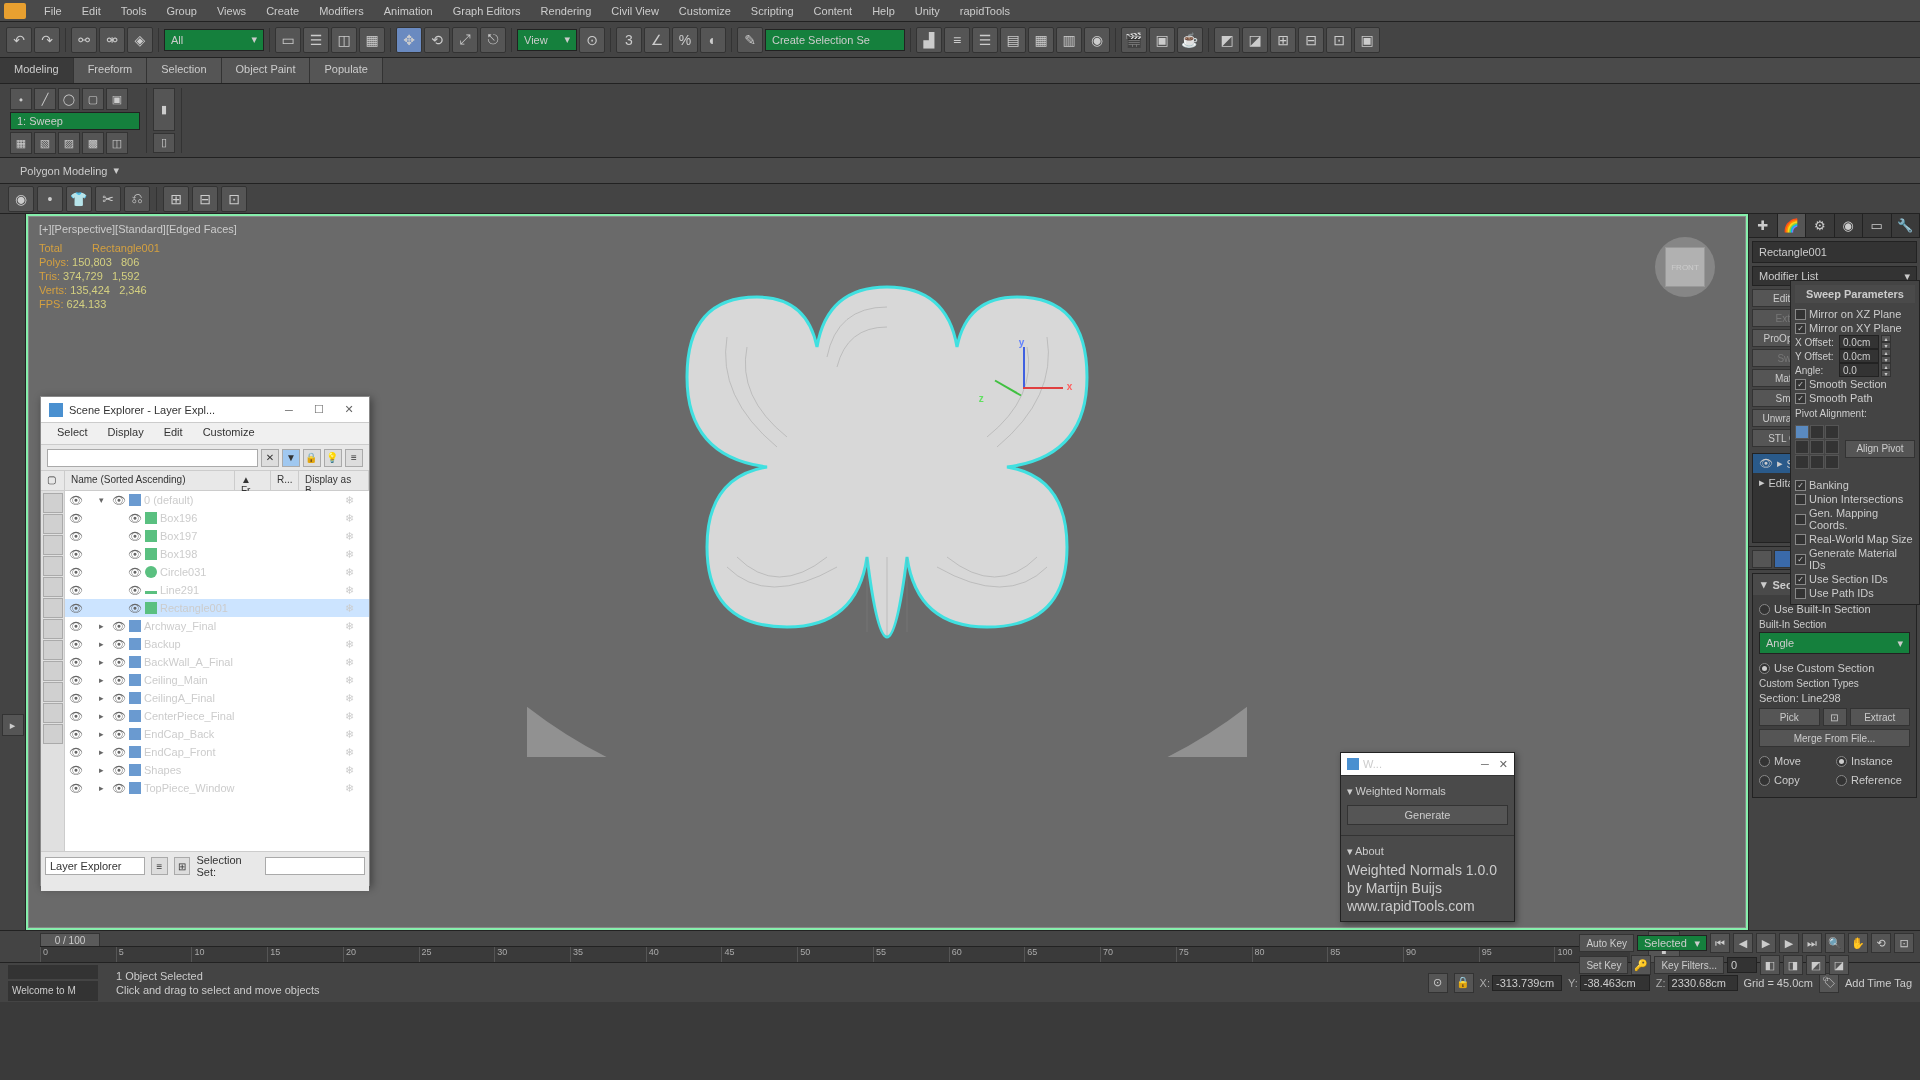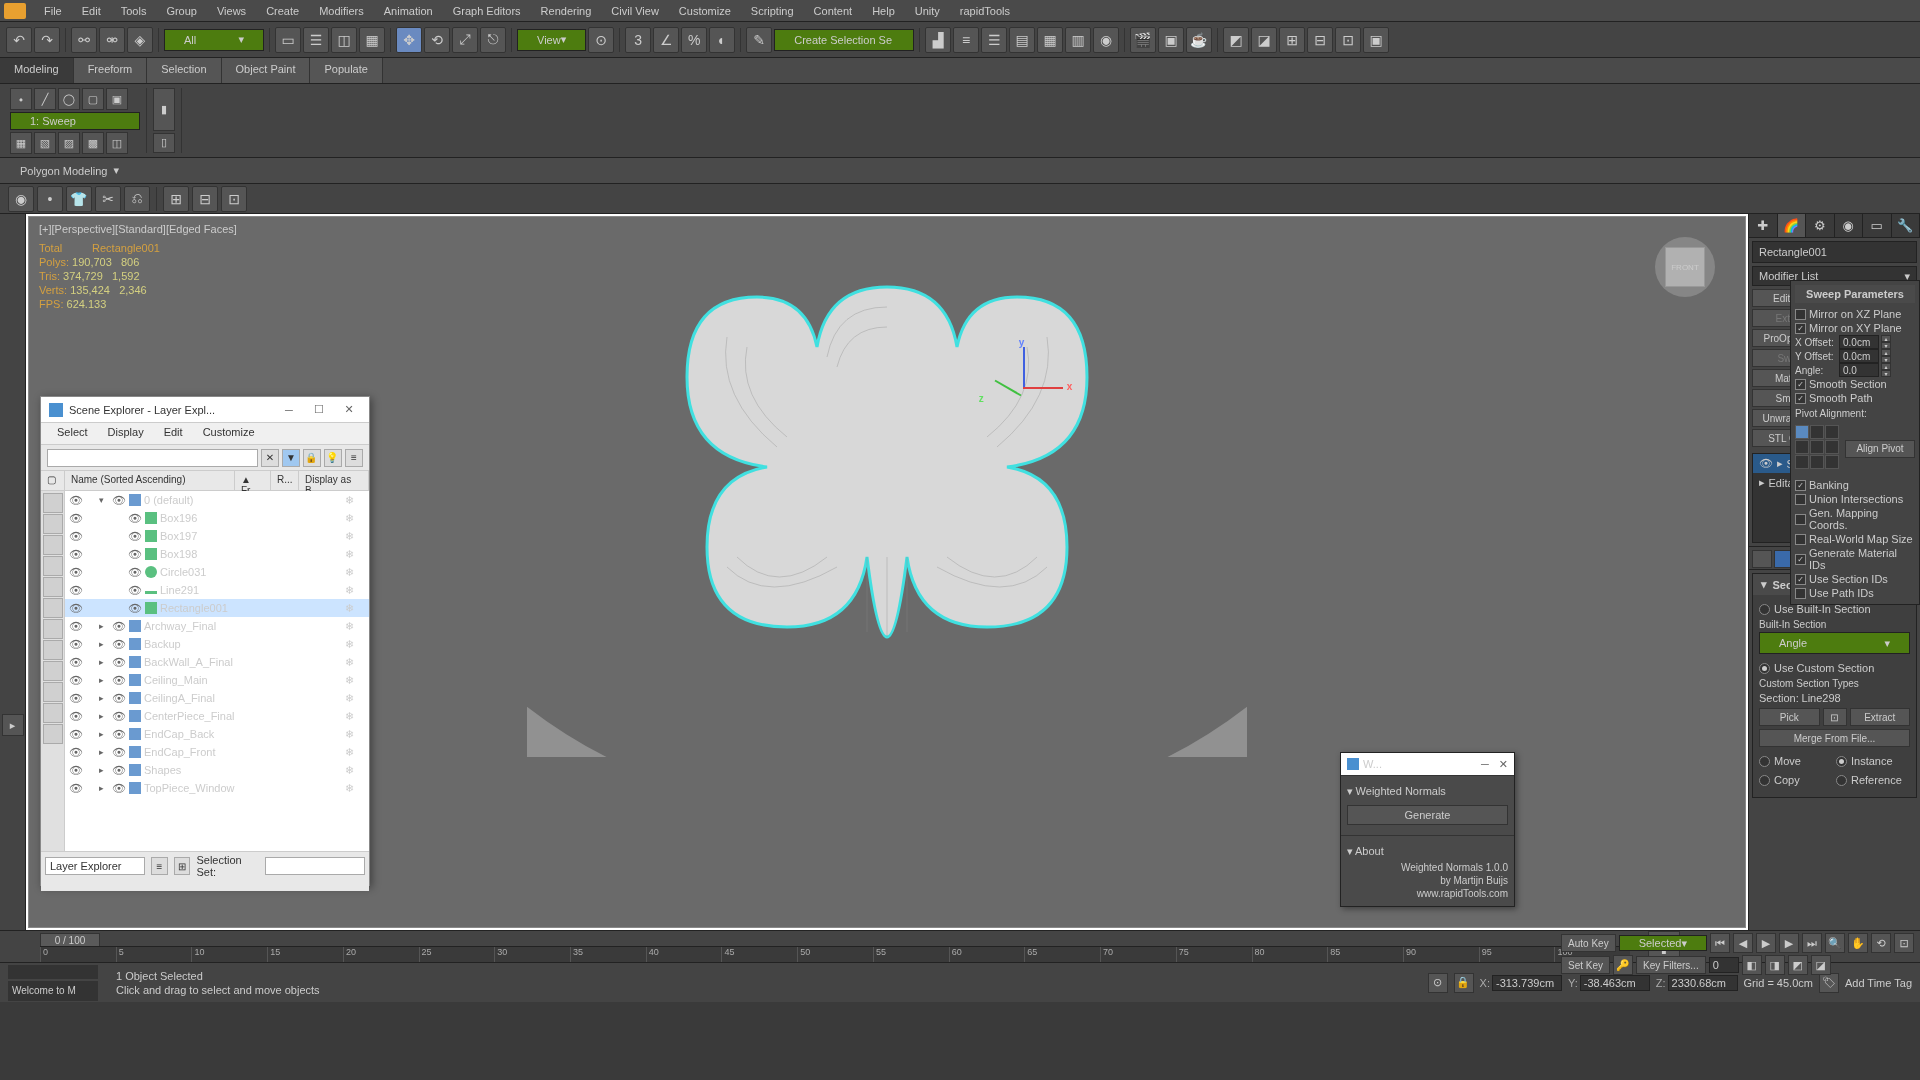--- a/index.html
+++ b/index.html
@@ -3,34 +3,34 @@
 <meta charset="utf-8">
 <style>
 *{margin:0;padding:0;box-sizing:border-box;font-family:Tahoma,Arial,sans-serif;font-size:11px;color:#ccc;user-select:none}
 body{background:#3a3a3a;width:1920px;height:1080px;overflow:hidden;position:relative}
 .menubar{height:22px;background:#4a4a4a;display:flex;align-items:center;padding:0 4px;border-bottom:1px solid #222}
 .app-icon{width:22px;height:16px;background:#e8a030;border-radius:2px;margin-right:8px}
 .menu-item{padding:3px 10px;cursor:pointer}
 .toolbar{height:36px;background:#444;display:flex;align-items:center;padding:0 6px;gap:2px;border-bottom:1px solid #222}
 .tbtn{width:26px;height:26px;background:#555;border:1px solid #333;border-radius:2px;display:flex;align-items:center;justify-content:center;cursor:pointer;font-size:14px}
 .tsep{width:1px;height:24px;background:#333;margin:0 3px}
-.dropdown{height:22px;background:#4d7c0f;border:1px solid #222;padding:2px 19px;min-width:100px;display:flex;align-items:center;justify-content:space-between}
+.dropdown{height:22px;background:#15803d;border:1px solid #222;padding:2px 6px;min-width:100px;display:flex;align-items:center;justify-content:space-between}
 .ribbon{height:26px;background:#4a4a4a;display:flex;border-bottom:1px solid #222}
 .ribbon-tab{padding:5px 14px;background:#555;border-right:1px solid #333;cursor:pointer}
 .ribbon-tab.active{background:#3a3a3a}
 .subribbon{height:74px;background:#444;display:flex;border-bottom:1px solid #222;padding:4px}
 .subsection{border-right:1px solid #333;padding:0 6px;display:flex;flex-direction:column;gap:2px}
 .subrow{display:flex;gap:2px}
 .sbtn{width:22px;height:22px;background:#555;border:1px solid #333;display:flex;align-items:center;justify-content:center;cursor:pointer}
 .poly-bar{height:26px;background:#4a4a4a;display:flex;align-items:center;padding:0 10px;border-bottom:1px solid #222}
 .poly-label{padding:4px 10px;display:flex;align-items:center;gap:6px}
 .tool-row{height:30px;background:#444;display:flex;align-items:center;gap:3px;padding:0 8px;border-bottom:1px solid #222}
 .main-area{display:flex;height:716px}
 .left-gutter{width:26px;background:#444;border-right:1px solid #222;display:flex;flex-direction:column;align-items:center;padding-top:500px;gap:2px}
-.viewport-container{flex:1;position:relative;background:#ffffff}
+.viewport-container{flex:1;position:relative;background:#86efac}
 .viewport{position:absolute;inset:2px;background:#6a6a6a;border:1px solid #888}
 .vp-label{position:absolute;top:6px;left:10px;color:#ccc;font-size:11px}
 .vp-stats{position:absolute;top:24px;left:10px;font-size:10px;line-height:14px}
 .vp-stats .lbl{color:#d4a040}
 .vp-stats .val{color:#d4d080}
 .gizmo{position:absolute;top:120px;left:55%;width:100px;height:100px}
 .axis-x{position:absolute;top:50px;left:50px;width:40px;height:2px;background:#e04040}
 .axis-y{position:absolute;top:10px;left:50px;width:2px;height:40px;background:#4060e0}
 .axis-z{position:absolute;top:50px;left:20px;width:30px;height:2px;background:#40c040;transform:rotate(30deg)}
 .axis-lbl{position:absolute;font-size:10px;font-weight:bold}
@@ -106,21 +106,21 @@
 .exp-footer{height:40px;background:#e8e8e8;border-top:1px solid #ccc;padding:4px}
 .exp-footer-row{display:flex;align-items:center;gap:6px;height:20px}
 .exp-dd{height:18px;background:#fff;border:1px solid #aaa;padding:0 4px;color:#333;display:flex;align-items:center;min-width:100px}
 .wn-panel{position:absolute;top:752px;left:1340px;width:175px;background:#4a4a4a;border:1px solid #222;box-shadow:2px 2px 6px rgba(0,0,0,.4)}
 .wn-title{height:22px;background:#fff;display:flex;align-items:center;padding:0 6px;gap:4px;color:#333}
 .wn-title-ico{width:12px;height:12px;background:#4a90d0}
 .wn-close{margin-left:auto;cursor:pointer;color:#666}
 .wn-section{padding:6px;border-top:1px solid #333}
 .wn-hdr{font-weight:normal;padding:3px 0}
 .wn-btn{height:20px;background:#555;border:1px solid #333;display:flex;align-items:center;justify-content:center;margin:4px 0}
-.wn-txt{font-size:10px;text-align:right;padding:1px 0}
+.wn-txt{font-size:14px;text-align:left;padding:1px 0}
 .timeline{height:32px;background:#444;border-top:1px solid #222;position:relative;display:flex;align-items:center}
 .tl-slider{position:absolute;left:40px;top:2px;width:60px;height:14px;background:#5a5a5a;border:1px solid #333;display:flex;align-items:center;justify-content:center;font-size:10px}
 .tl-ruler{position:absolute;bottom:0;left:40px;right:290px;height:16px;background:#3a3a3a;border-top:1px solid #222;display:flex}
 .tl-tick{flex:1;border-left:1px solid #555;font-size:9px;padding-left:2px;color:#aaa}
 .statusbar{height:40px;background:#444;border-top:1px solid #222;display:flex;align-items:center;padding:0 8px;gap:8px}
 .status-left{width:90px;height:30px;background:#333;display:flex;align-items:center;padding:0 4px;font-size:10px}
 .status-msg{flex:0 0 auto;padding:0 10px}
 .coord{display:flex;align-items:center;gap:2px;font-size:10px}
 .coord-lbl{color:#aaa}
 .coord-val{width:70px;height:16px;background:#333;border:1px solid #222;padding:0 3px;display:flex;align-items:center}
@@ -263,21 +263,21 @@
 <div class="main-area">
   <div class="left-gutter">
     <div class="sbtn">▸</div>
   </div>
 
   <div class="viewport-container">
     <div class="viewport">
       <div class="vp-label">[+][Perspective][Standard][Edged Faces]</div>
       <div class="vp-stats">
         <div><span class="lbl" style="display:inline-block;width:50px">Total</span> <span class="lbl">Rectangle001</span></div>
-        <div><span class="lbl">Polys:</span> <span class="val">190,703</span> &nbsp; <span class="val">806</span></div>
+        <div><span class="lbl">Polys:</span> <span class="val">150,803</span> &nbsp; <span class="val">806</span></div>
         <div><span class="lbl">Tris:</span> <span class="val">374,729</span> &nbsp; <span class="val">1,592</span></div>
         <div><span class="lbl">Verts:</span> <span class="val">135,424</span> &nbsp; <span class="val">2,346</span></div>
         <div><span class="lbl">FPS:</span> <span class="val">624.133</span></div>
       </div>
 
       <div class="model-shape">
         <svg class="shape-svg" viewBox="0 0 720 520">
 
           <ellipse cx="360" cy="200" rx="540" ry="420" fill="none" stroke="#b8b8b8" stroke-width="70" opacity="0.5"></ellipse>
 

